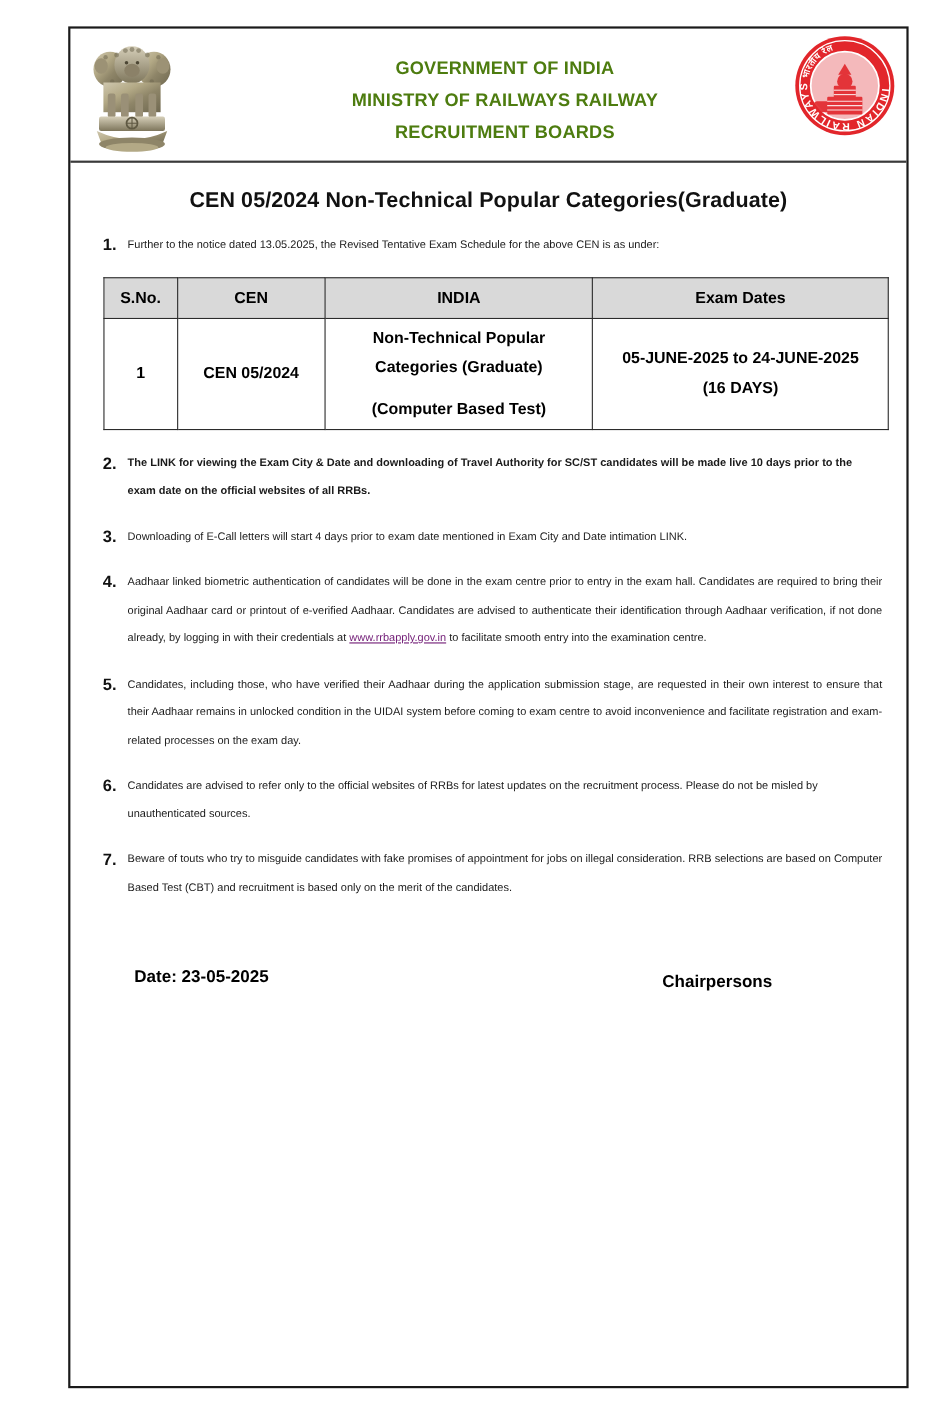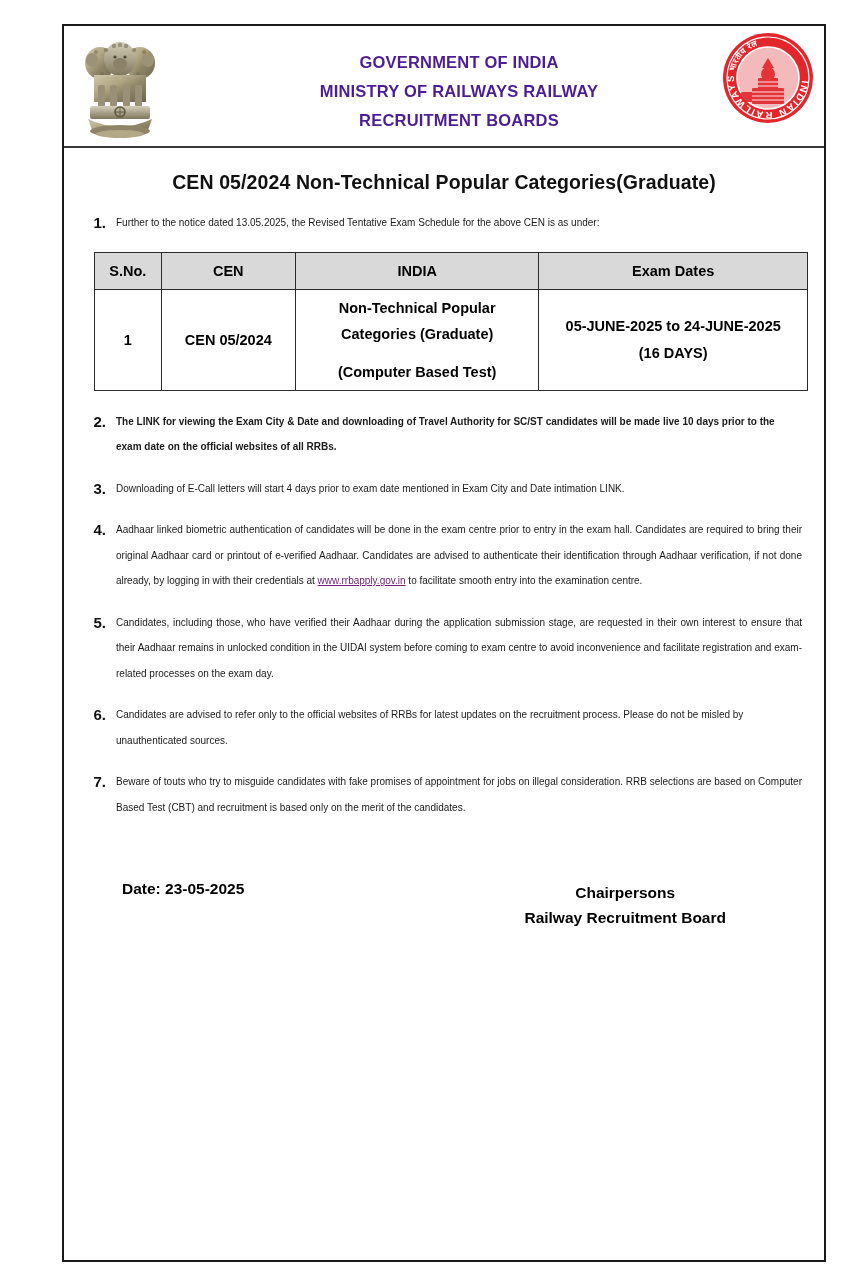--- a/index.html
+++ b/index.html
@@ -63,21 +63,21 @@
     left: 150px;
     right: 120px;
     top: 22px;
     text-align: center;
   }
   .lh-line {
     font-weight: bold;
     font-size: 16.5px;
     letter-spacing: 0.2px;
     line-height: 29px;
-    color: #4c1d95;
+    color: #4d7c0f;
     white-space: nowrap;
   }
 
   
   .body-area {
     padding: 0 22px 0 22px;
   }
 
   .cen-title {
     text-align: center;
@@ -185,21 +185,21 @@
   }
   .footer-date {
     position: absolute;
     left: 36px;
     top: 0;
     font-weight: bold;
     font-size: 15.5px;
   }
   .footer-sign {
     position: absolute;
-    right: 76px;
+    right: 100px;
     top: 0;
     text-align: center;
     font-weight: bold;
     font-size: 15.5px;
     line-height: 25px;
   }
 
   
   .seal-text { font-family: "Liberation Sans", sans-serif; }
 </style>
@@ -380,19 +380,18 @@
           <div class="item-num">7.</div>
           <div class="item-text just">Beware of touts who try to misguide candidates with fake promises of appointment for jobs on illegal consideration. RRB selections are based on Computer Based Test (CBT) and recruitment is based only on the merit of the candidates.</div>
         </div>
 
       </div>
 
       <div class="footer">
         <div class="footer-date">Date: 23-05-2025</div>
         <div class="footer-sign">
           <div>Chairpersons</div>
-          <div>Railway  Recruitment  Board</div>
         </div>
       </div>
 
     </div>
   </div>
 </div>
 
 </body></html>

